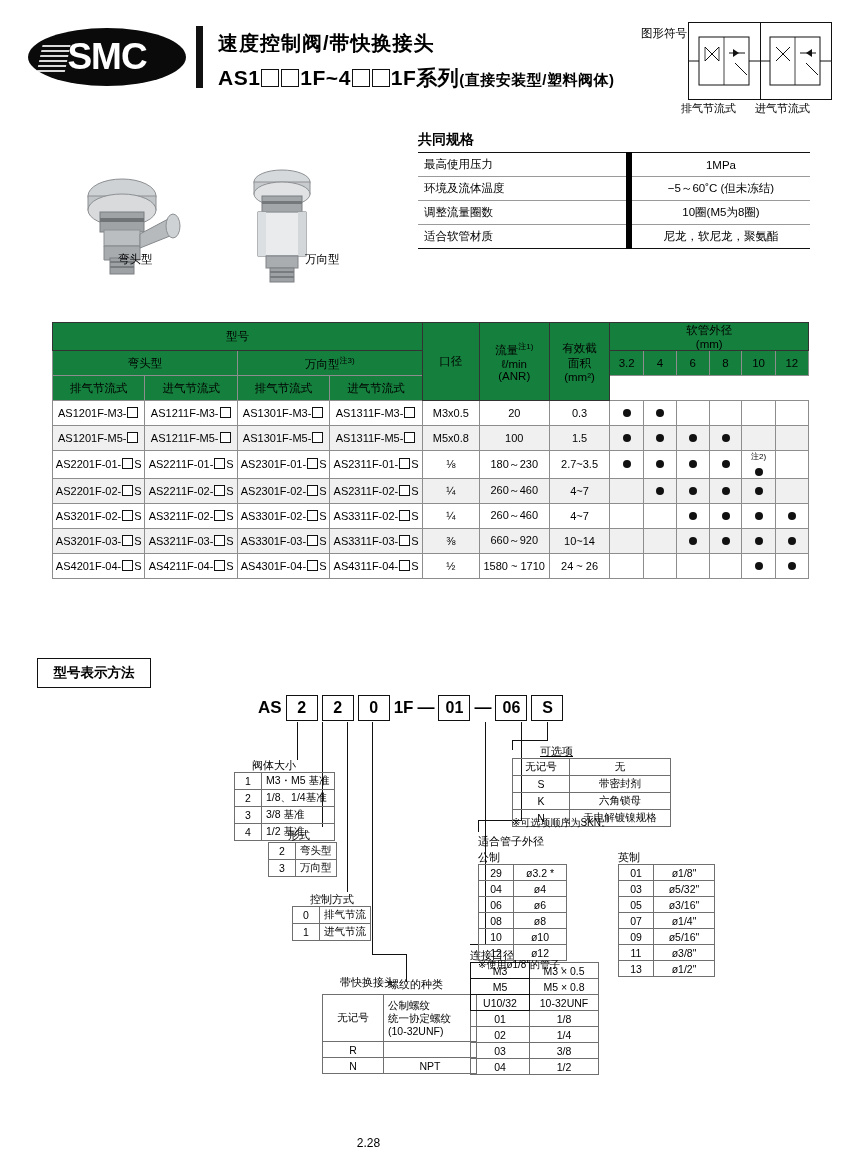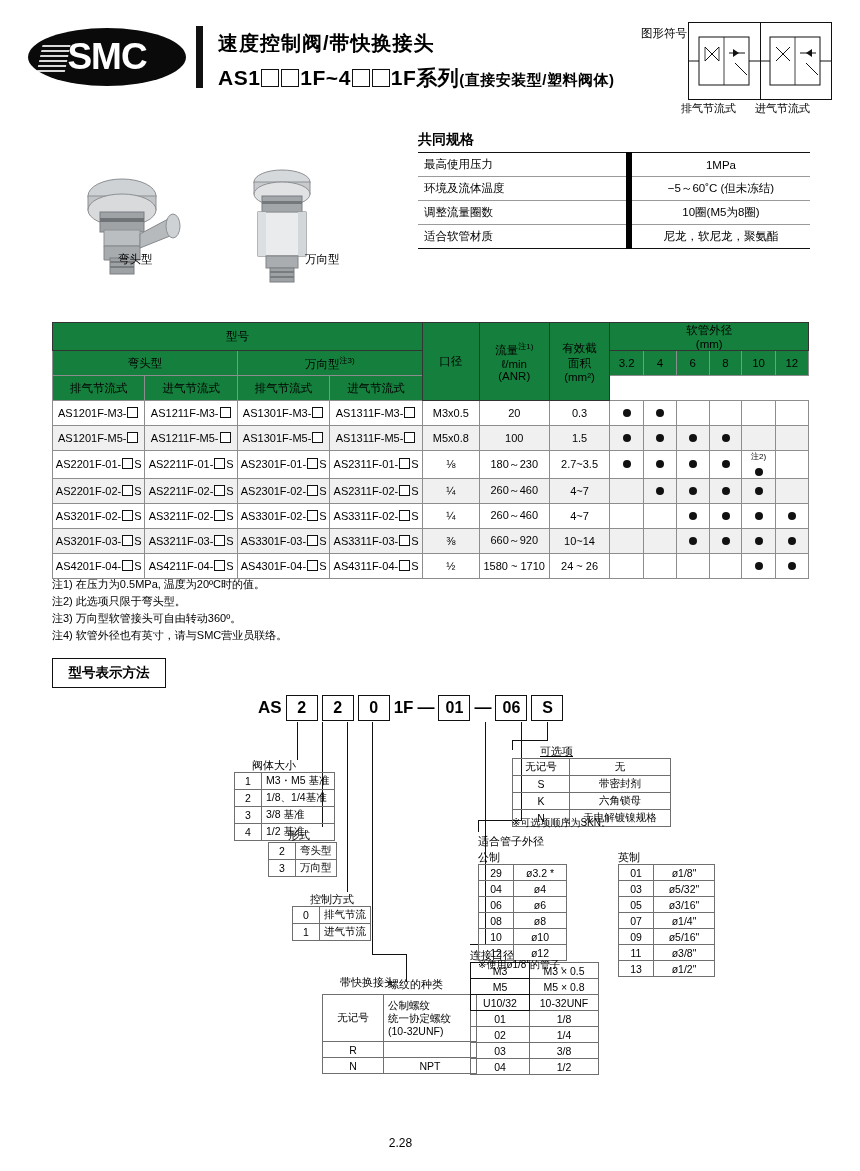--- a/index.html
+++ b/index.html
@@ -61,39 +61,39 @@
   .mt td,.mt th{border:0.8px solid #8d8d8d;text-align:center;padding:0;height:24px;font-weight:normal;}
   .mt .hdrow td{background:#15803d;font-size:11.5px;}
   .mt .outer{border:1.1px solid #333;}
   .mt td.m{font-size:11px;white-space:nowrap;}
   .mt tr.alt td{background:#f0f0f0;}
   .dot{display:inline-block;width:8px;height:8px;border-radius:50%;background:#111;}
   .sq{display:inline-block;width:9px;height:9px;border:1.2px solid #111;vertical-align:-1px;margin:0 1px;background:#fff;}
   .notes{position:absolute;left:52px;top:576px;font-size:11px;line-height:17px;}
 
   
-  .sect-title{position:absolute;left:52px;top:658px;width:112px;height:28px;border:1.2px solid #111;
+  .sect-title{position:absolute;left:37px;top:658px;width:112px;height:28px;border:1.2px solid #111;
     display:flex;align-items:center;justify-content:center;font-size:13.5px;font-weight:bold;}
 
   .code-row{position:absolute;left:258px;top:694px;height:28px;display:flex;align-items:center;font-size:17px;font-weight:bold;}
   .cbox{border:1px solid #111;height:24px;min-width:22px;display:flex;align-items:center;justify-content:center;
     margin-right:4px;font-size:16px;font-weight:bold;padding:0 4px;}
   .plain{margin-right:4px;}
   .dash{margin-right:4px;font-weight:bold;}
 
   .lbl{position:absolute;font-size:11px;}
   .tt{position:absolute;font-size:10.5px;}
   .tt table{border-collapse:collapse;}
   .tt td{border:0.8px solid #6f6f6f;padding:1px 4px;height:13px;white-space:nowrap;}
   .tt td.c{text-align:center;}
   .ln{position:absolute;background:#111;}
   .hl{height:0.9px;}
   .vl{width:0.9px;}
 
-  .pageno{position:absolute;left:0;top:1136px;width:737px;text-align:center;font-size:12px;margin-left:32px;}
+  .pageno{position:absolute;left:0;top:1136px;width:737px;text-align:center;font-size:12px;}
 
   .nb{border:1.2px solid #111 !important;}
 </style>
 </head>
 <body>
 
 <div class="page">
 
   <div class="hdr">
     <div class="logo">
@@ -347,26 +347,20 @@
       <td></td>
       <td></td>
       <td></td>
       <td></td>
       <td><span class="dot"></span></td>
       <td><span class="dot"></span></td>
     </tr>
   </tbody>
     </table>
 
-  <div class="notes">
-    <div>注1)  在压力为0.5MPa, 温度为20ºC时的值。</div>
-    <div>注2)  此选项只限于弯头型。</div>
-    <div>注3)  万向型软管接头可自由转动360º。</div>
-    <div>注4)  软管外径也有英寸，请与SMC营业员联络。</div>
-  </div>
 
   <div class="sect-title">型号表示方法</div>
 
   <div class="code-row">
     <span class="plain">AS</span>
     <span class="cbox">2</span>
     <span class="cbox">2</span>
     <span class="cbox">0</span>
     <span class="plain">1F</span>
     <span class="dash">—</span>

